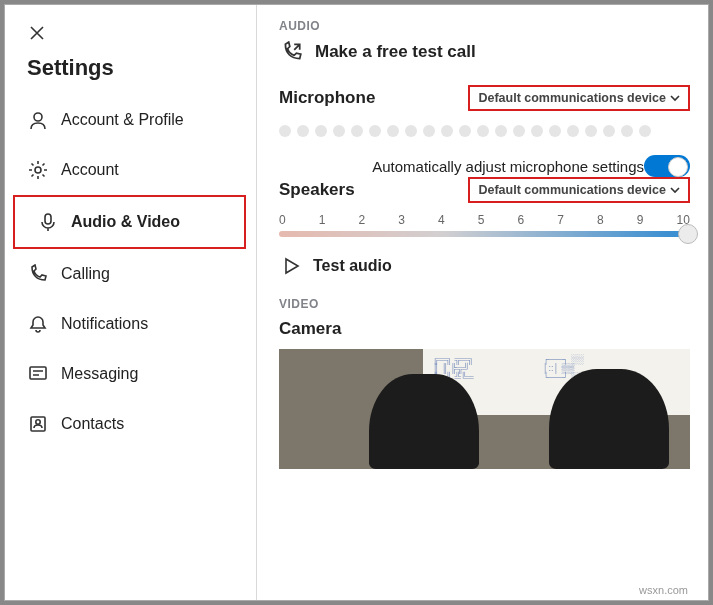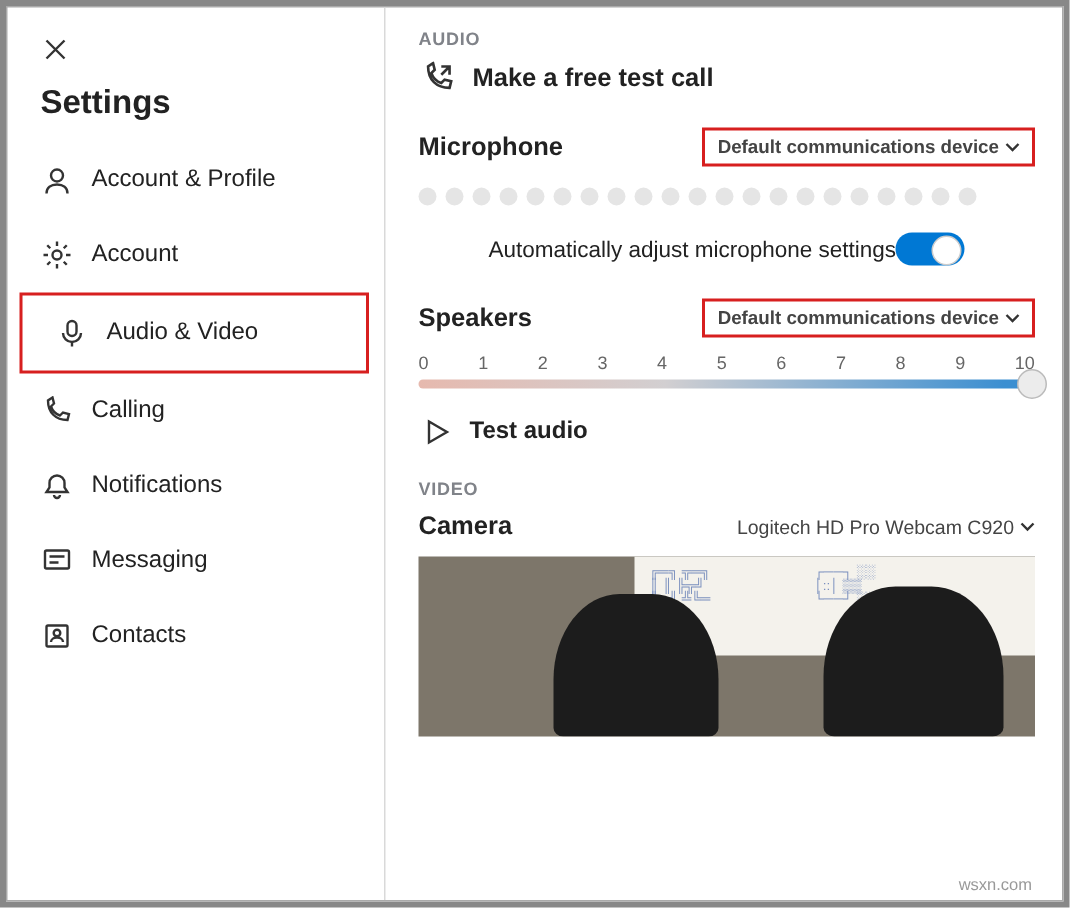--- a/index.html
+++ b/index.html
@@ -4,35 +4,35 @@
 <style>
   * { box-sizing: border-box; margin: 0; padding: 0; }
   body { font-family: "Segoe UI", Arial, sans-serif; background: #888; height: 605px; width: 713px; overflow: hidden; }
   .window { background: #fff; width: 705px; height: 597px; margin: 4px auto 0 auto; display: flex; border: 1px solid #aaa; position: relative; }
   .sidebar { width: 252px; border-right: 1px solid #d9d9d9; display: flex; flex-direction: column; padding-top: 10px; }
   .close-btn { width: 36px; height: 36px; margin-left: 14px; font-size: 18px; color: #333; display:flex; align-items:center; justify-content:center; cursor:pointer;}
   .settings-title { font-size: 22px; font-weight: 700; margin: 4px 0 14px 22px; color:#222; }
   .nav-item { display: flex; align-items: center; height: 50px; padding-left: 20px; cursor: pointer; font-size: 16px; color:#222; }
   .nav-item .icon { width: 26px; display:flex; justify-content:center; align-items:center; margin-right: 10px; }
   .nav-item.active { font-weight: 700; }
-  .nav-item.active .label { font-weight:400; }
+  .nav-item.active .label { font-weight:700; }
   .red-box { border: 2px solid #d71f1f; }
   .nav-active-wrap { margin: 0 10px 0 8px; }
   .content { flex: 1; padding: 14px 18px 0 22px; overflow: hidden; position: relative; }
   .section-label { font-size: 12px; font-weight: 700; color: #808389; letter-spacing: 0.5px; margin-bottom: 8px; }
   .test-call { display:flex; align-items:center; font-size:17px; font-weight:700; color:#222; margin-bottom: 22px; cursor:pointer; }
   .test-call .icon { width:26px; margin-right:10px; display:flex; align-items:center; justify-content:center;}
   .row { display:flex; align-items:center; justify-content:space-between; }
   .row-label { font-size:17px; font-weight:700; color:#222; }
   .device-select { display:flex; align-items:center; font-size:12.5px; font-weight:700; color:#444; cursor:pointer; padding:4px 8px; }
   .device-select.red { border:2px solid #d71f1f; }
   .chev { margin-left:4px; }
   .mic-dots { display:flex; gap:6px; margin:14px 0 18px 0; }
   .mic-dot { width:12px; height:12px; border-radius:50%; background:#e5e5e5; }
-  .auto-row { display:flex; align-items:center; justify-content:center; margin-bottom:22px; }
+  .auto-row { display:flex; align-items:center; justify-content:flex-end; }
   .auto-label { font-size:15px; color:#222; }
   .toggle { width:46px; height:22px; border-radius:11px; background:#0078d4; position:relative; cursor:pointer; }
   .toggle::after { content:""; position:absolute; right:2px; top:2px; width:18px; height:18px; border-radius:50%; background:#fff; border:1px solid #ccc; }
   .spk-scale { margin-top:10px; }
   .scale-labels { display:flex; justify-content:space-between; font-size:12px; color:#666; }
   .scale-track { position:relative; height:6px; border-radius:3px; background:linear-gradient(to right,#e6b9ae 0%,#d2cfd1 40%,#3c8fd1 95%,#3c8fd1 100%); margin-top:4px; }
   .scale-knob { position:absolute; right:-8px; top:-7px; width:20px; height:20px; border-radius:50%; background:#ececec; border:1px solid #bbb; }
   .test-audio { display:flex; align-items:center; font-size:16px; font-weight:700; color:#222; margin:20px 0 22px 0; cursor:pointer;}
   .test-audio .icon { width:24px; margin-right:10px; display:flex;align-items:center;justify-content:center;}
   .cam-row { display:flex; justify-content:space-between; align-items:center; margin-top:6px; margin-bottom:10px;}
@@ -212,26 +212,20 @@
             <path d="M4 2l12 7-12 7z"></path>
           </svg>
         </span>
       <span>Test audio</span>
     </div>
 
     <div class="section-label">VIDEO</div>
 
     <div class="cam-row">
       <div class="cam-label">Camera</div>
-      <div class="cam-device">
-        <span>Logitech HD Pro Webcam C920</span>
-        <svg class="chev" width="10" height="10" viewBox="0 0 10 10">
-            <path d="M1 3l4 4 4-4"></path>
-          </svg>
-      </div>
     </div>
 
     <div class="cam-preview">
       <div class="whiteboard">
         <div class="scribble" style="top:6px;left:10px;">╔═╗ ╦═╗<br>║ ║ ╠╦╝<br>╚═╝ ╩╚═</div>
         <div class="scribble" style="top:6px;left:120px;">┌──┐ ░░<br>│::│ ▒▒<br>└──┘ ░░</div>
       </div>
       <div class="chair chair1"></div>
       <div class="chair chair2"></div>
     </div>

